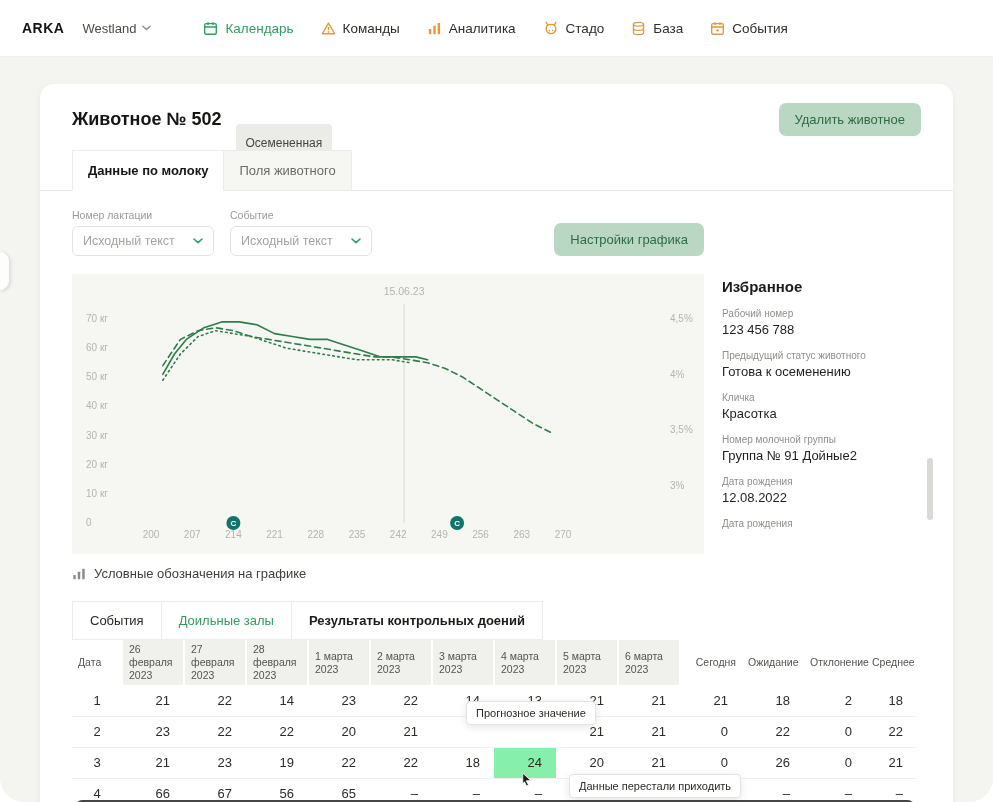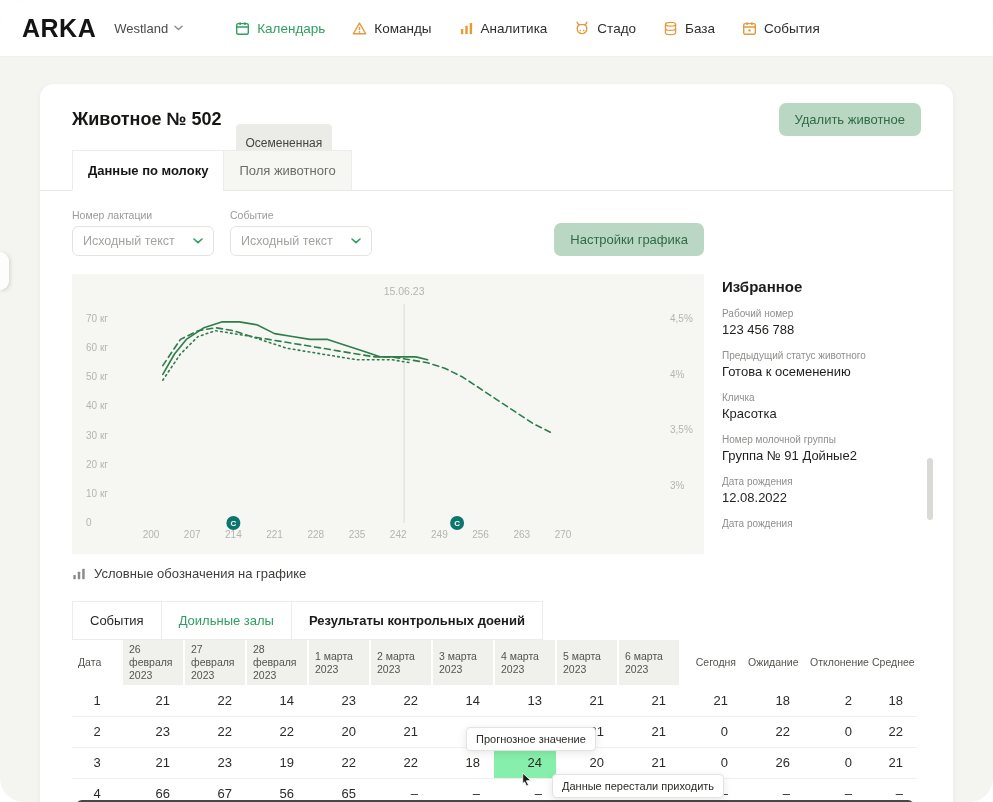--- a/index.html
+++ b/index.html
@@ -3,21 +3,21 @@
 <meta charset="utf-8">
 <title>ARKA</title>
 <style>
   * { box-sizing: border-box; }
   html,body { margin:0; padding:0; background:#fff; }
   body { font-family:"Liberation Sans", sans-serif; color:#2b2b28; }
   .app { position:relative; width:993px; height:802px; background:#f4f4f1; border-radius:24px; overflow:hidden; }
 
   
   .navbar { height:57px; background:#fff; display:flex; align-items:center; padding:0 20px 0 22px; border-bottom:1px solid #efefec; }
-  .brand { font-size:25px; font-weight:800; letter-spacing:.5px; color:#141414; }
+  .brand { font-size:14px; font-weight:800; letter-spacing:.5px; color:#141414; }
   .org { display:flex; align-items:center; gap:6px; margin-left:18px; font-size:13px; color:#4a4a47; cursor:pointer; }
   .org .chev-icon { color:#8a8a87; display:flex; }
   .nav { display:flex; gap:27px; margin-left:52px; }
   .nav-item { display:flex; align-items:center; gap:7px; font-size:13.5px; color:#2e2e2b; cursor:pointer; white-space:nowrap; }
   .nav-item .nav-icon { display:flex; color:#e39a3b; }
   .nav-item.active { color:#2f9e60; }
   .nav-item.active .nav-icon { color:#2f9e60; }
   .search { margin-left:auto; width:198px; height:27px; border:1px solid #e4e4e1; border-radius:14px; background:#fdfdfc; display:flex; align-items:center; gap:7px; padding:0 11px; }
   .search .s-icon { display:flex; }
   .search input { border:0; outline:0; background:transparent; font-size:12.5px; color:#444; width:140px; font-family:inherit; }
@@ -74,22 +74,22 @@
   table.data { border-collapse:collapse; table-layout:fixed; width:845px; font-size:13px; }
   table.data th { height:36px; vertical-align:middle; font-weight:400; font-size:10.5px; color:#54544f; text-align:left; padding:3px 6px; white-space:pre-line; line-height:1.25; }
   th.date-col { background:#f0f0ed; border-left:2px solid #fff; border-right:2px solid #fff; }
   th.plain-col { white-space:nowrap; padding:3px 4px; color:#3d3d3a; }
   table.data td { height:31px; border-bottom:1px solid #f0f0ed; text-align:right; padding:0 14px 0 6px; color:#2b2b28; }
   table.data td.first { text-align:center; padding:0; }
   table.data td.hl { background:#86efac; position:relative; }
   .cursor { position:absolute; right:22px; bottom:-9px; z-index:6; display:flex; }
 
   .tooltip { position:absolute; background:#fff; border:1px solid #e3e3e0; border-radius:4px; box-shadow:0 2px 8px rgba(0,0,0,.10); font-size:11px; color:#2b2b28; padding:5px 9px; white-space:nowrap; z-index:8; }
-  .tooltip-forecast { left:394px; top:87px; }
-  .tooltip-nodata { left:480px; top:134px; }
+  .tooltip-forecast { left:394px; top:61px; }
+  .tooltip-nodata { left:497px; top:134px; }
 
   .hscroll { position:absolute; left:4px; top:160px; width:838px; height:12px; background:#474744; border-radius:6px; cursor:pointer; z-index:4; }
 </style>
 </head>
 <body>
 
 <div class="app">
 
   <header class="navbar">
     <div class="brand">ARKA</div>

